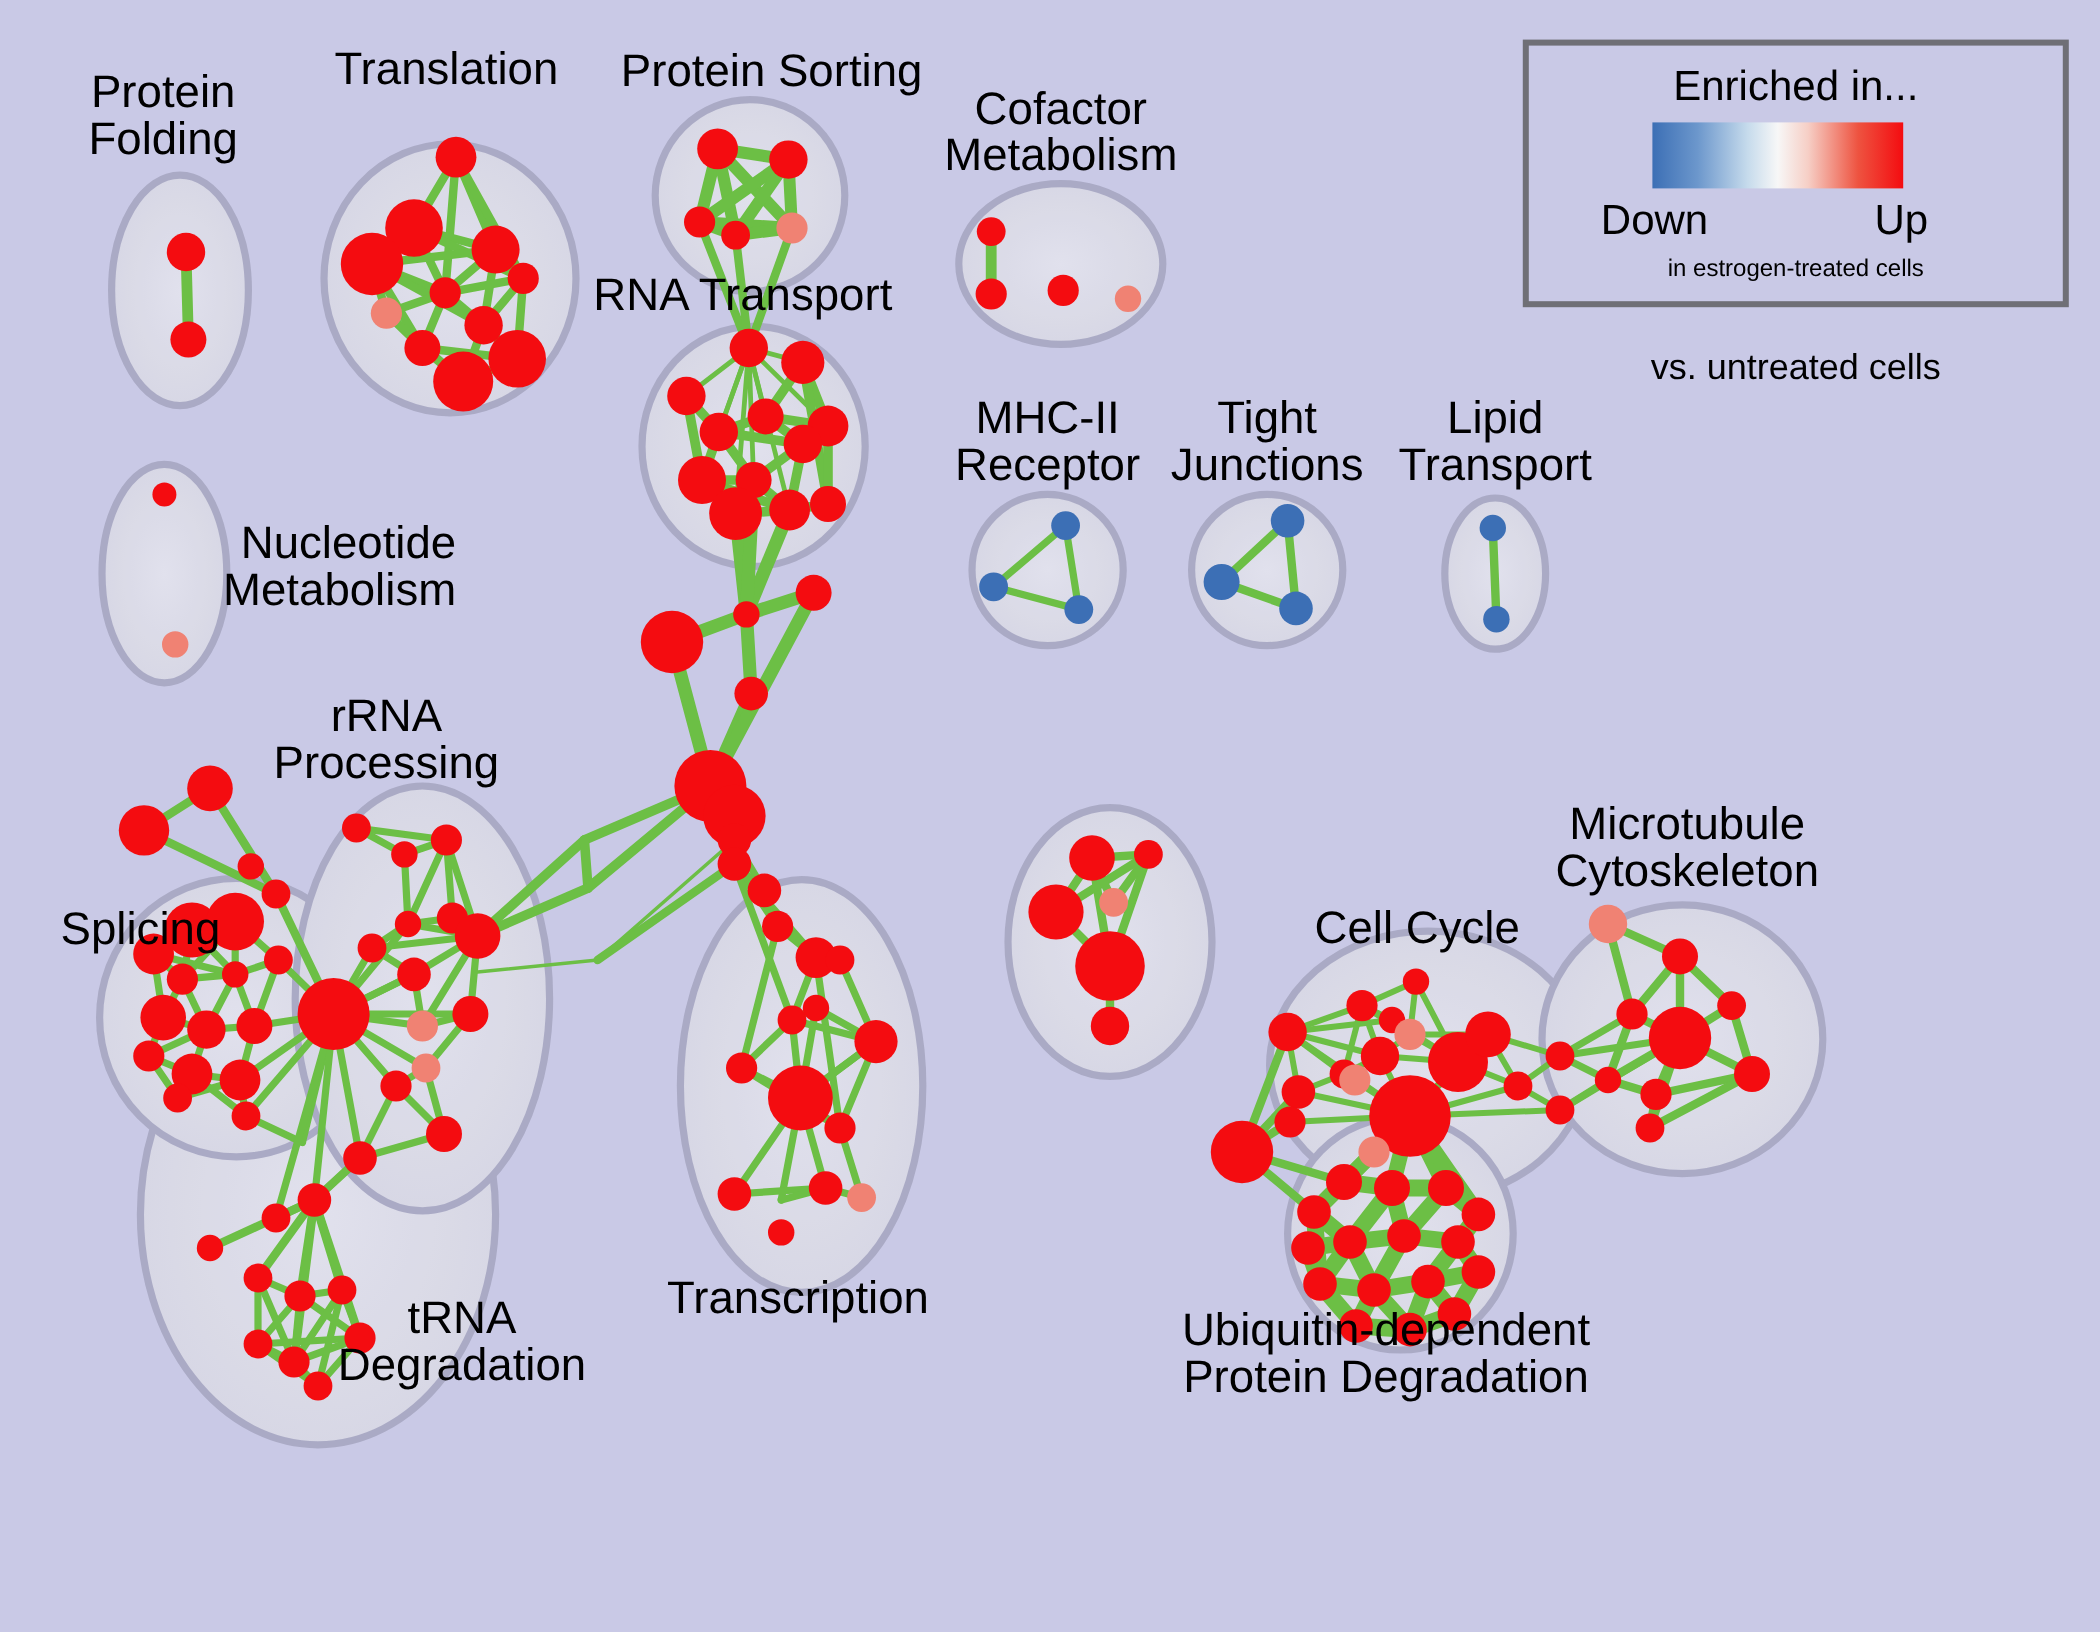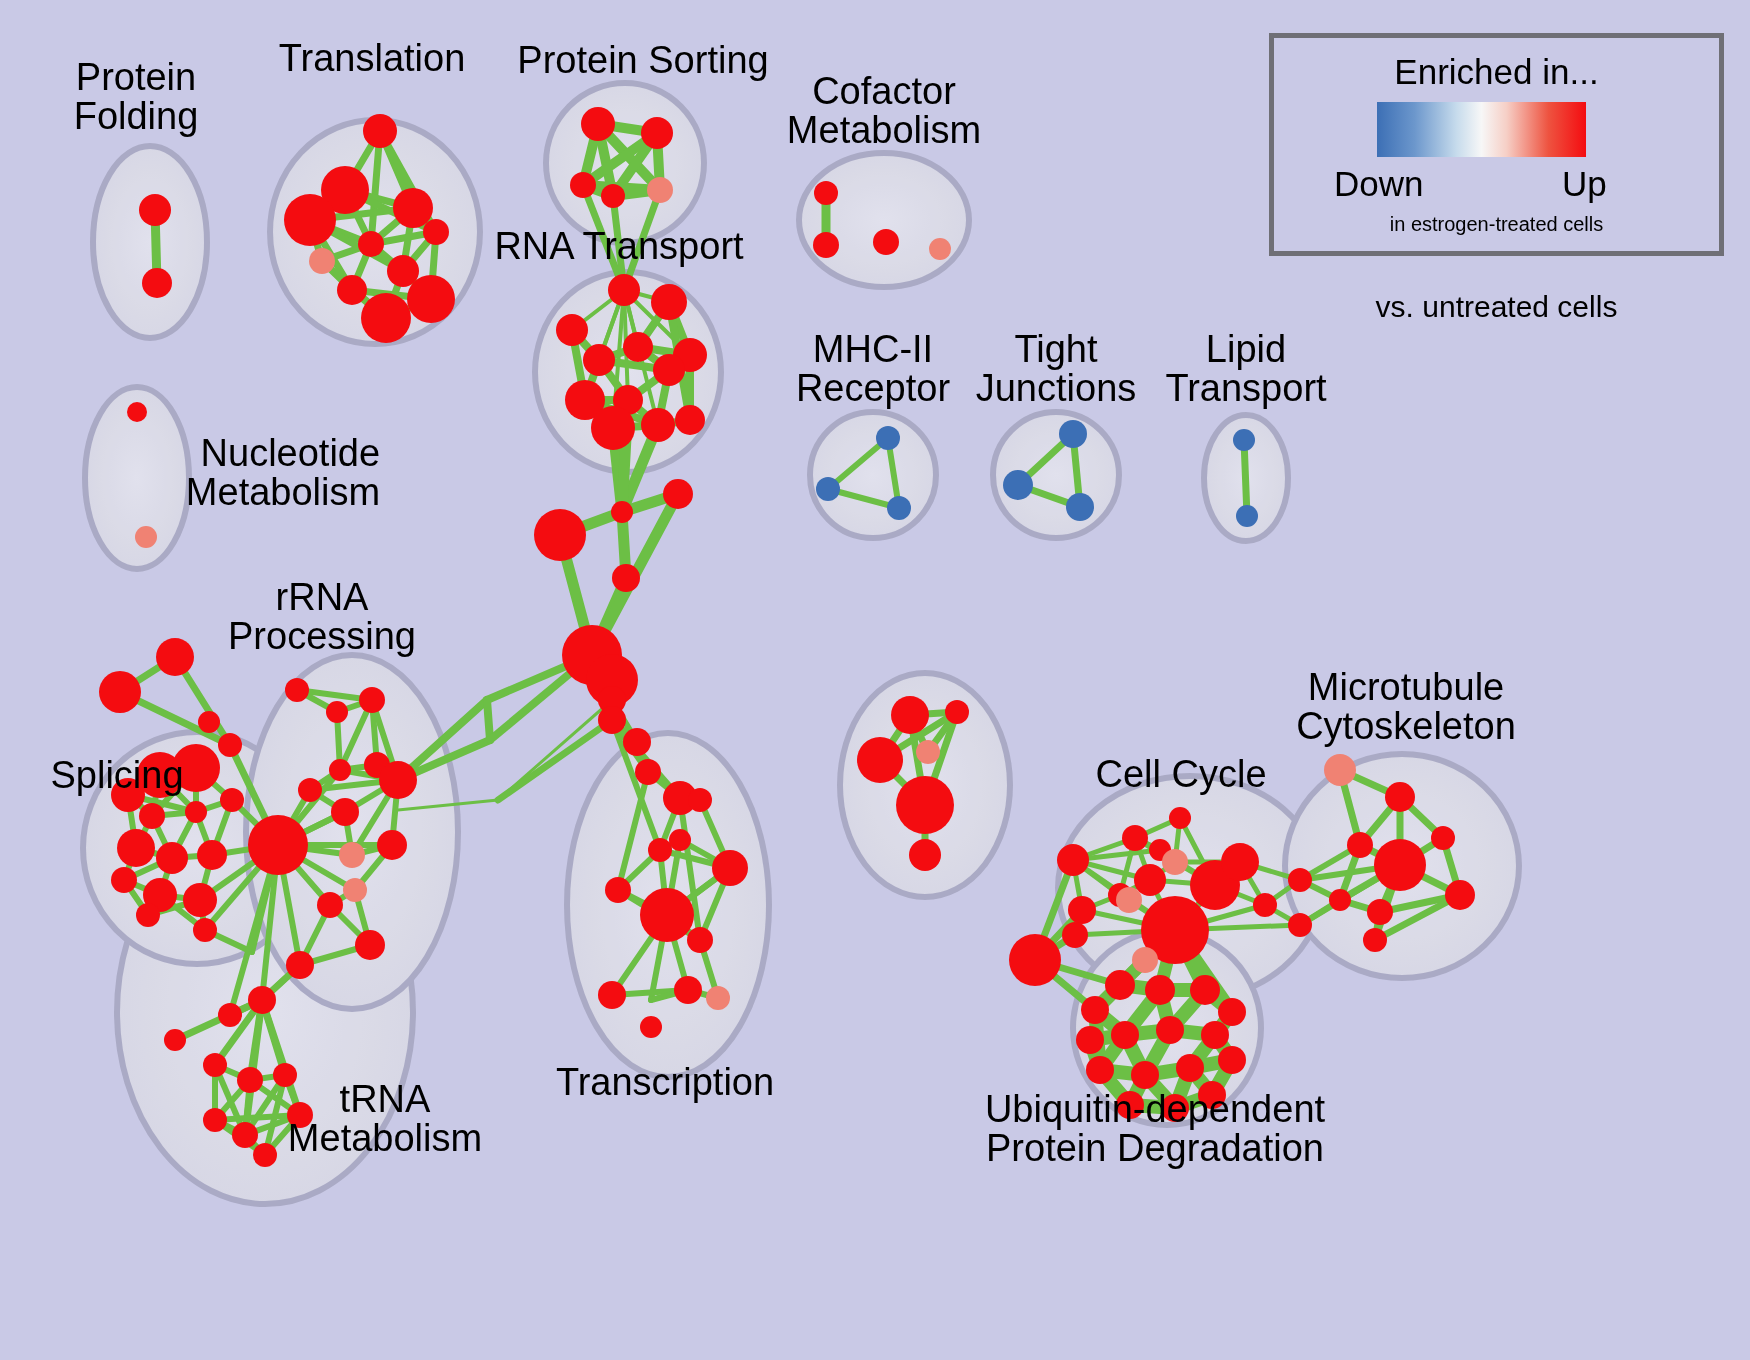--- a/index.html
+++ b/index.html
@@ -688,21 +688,21 @@
   <div class="clabel" style="left:1246px;top:330px;">Lipid
 Transport</div>
   <div class="clabel" style="left:1056px;top:330px;">Tight
 Junctions</div>
   <div class="clabel" style="left:283px;top:434px;text-align:right;">Nucleotide
 Metabolism</div>
   <div class="clabel" style="left:117px;top:717px;margin-top:39px;">Splicing</div>
   <div class="clabel" style="left:322px;top:578px;">rRNA
 Processing</div>
   <div class="clabel" style="left:385px;top:1080px;">tRNA
-Metabolism</div>
+Degradation</div>
   <div class="clabel" style="left:665px;top:1063px;">Transcription</div>
   <div class="clabel" style="left:1181px;top:755px;">Cell Cycle</div>
   <div class="clabel" style="left:1406px;top:668px;">Microtubule
 Cytoskeleton</div>
   <div class="clabel" style="left:1155px;top:1090px;">Ubiquitin-dependent
 Protein Degradation</div>
 
   <div id="legend">
     <div id="legend-title">Enriched in...</div>
     <div id="legend-bar"></div>

